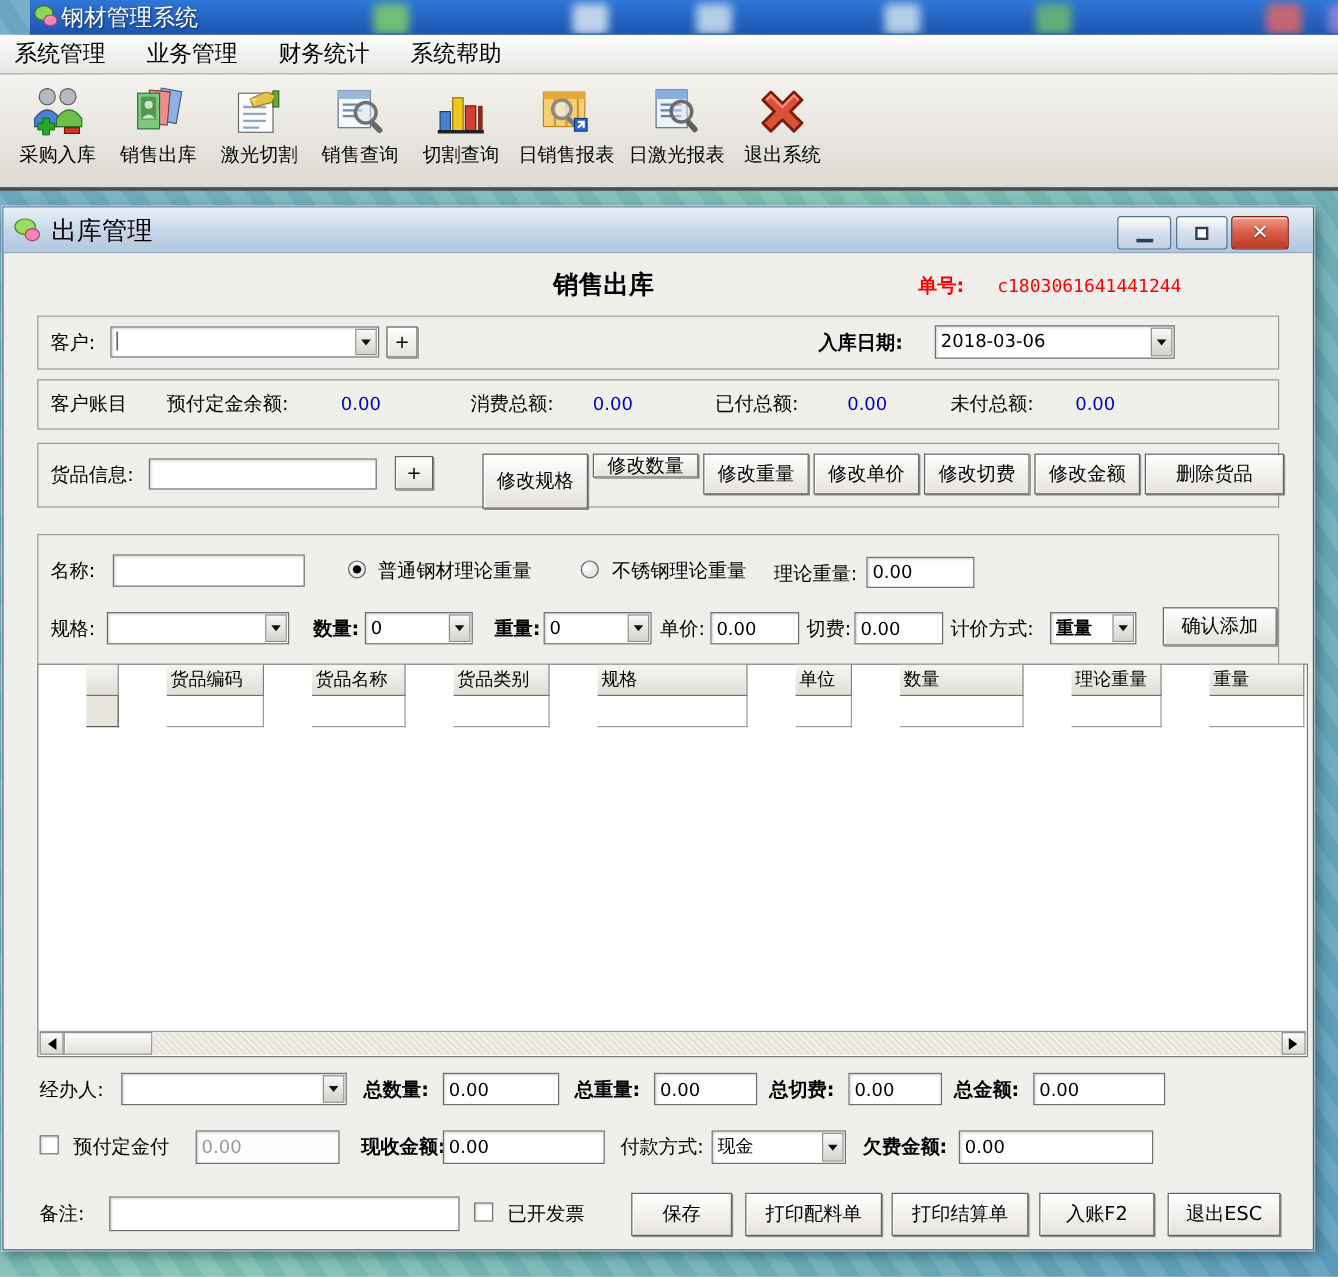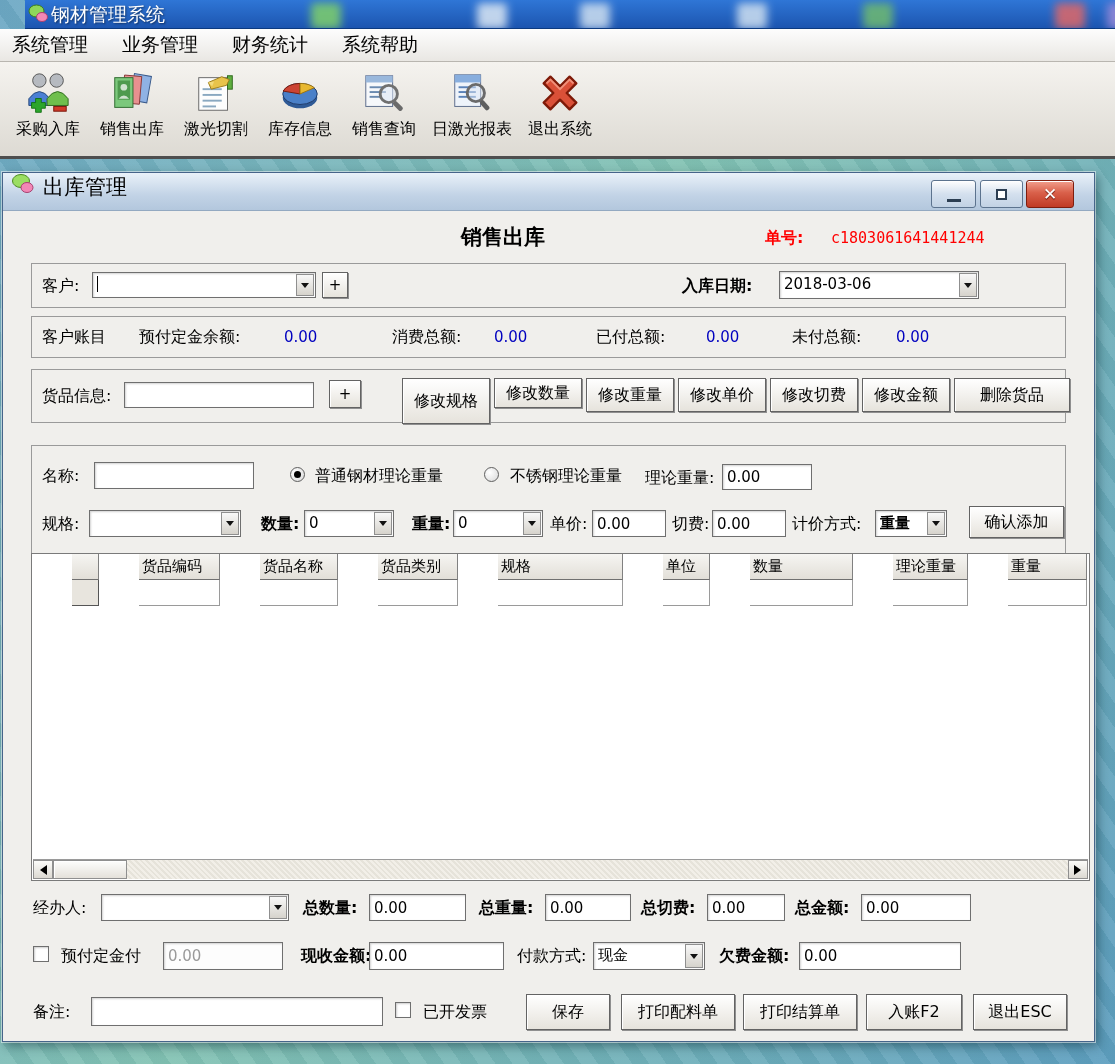--- a/index.html
+++ b/index.html
@@ -30,21 +30,21 @@
     display:flex; align-items:flex-start; padding:6px 0 0 6px; }
   .tool-item { display:flex; flex-direction:column; align-items:center; padding:2px 6px; min-width:84px; }
   .tool-item .ticon { width:46px; height:46px; display:flex; align-items:center; justify-content:center; }
   .tool-item .tlabel { font-size:16px; margin-top:3px; white-space:nowrap; }
   
   .window { position:absolute; left:2px; top:172px; width:1093px; height:870px;
     background:#f0efec; border:1px solid #46648a;
     box-shadow:0 0 0 1px rgba(255,255,255,.5), 3px 4px 10px rgba(0,30,40,.45); }
   .titlebar { position:absolute; left:0; top:0; right:0; height:38px;
     background:linear-gradient(#e9f1f9,#c2d3e6 60%,#b3c7dd); border-bottom:1px solid #93a9c1;
-    display:flex; }
+    display:flex; align-items:center; }
   .titlebar .wtitle { font-size:21px; margin-left:8px; }
   .winbtn { position:absolute; top:7px; height:28px; border-radius:3px; border:1px solid #5c738e;
     display:flex; align-items:center; justify-content:center;
     background:linear-gradient(#fefefe,#d4e0ee 50%,#c2d2e4); box-shadow:inset 0 1px 0 #fff; }
   .winbtn.close { background:linear-gradient(#f2a08e,#d9604a 45%,#c03a24); border-color:#7e1d0e; }
   .glyph-min { width:14px; height:3px; background:#2c3e52; margin-top:12px; }
   .glyph-max { width:11px; height:11px; border:2px solid #2c3e52; background:#fff; }
   .glyph-x { color:#fff; font-size:17px; font-weight:bold; text-shadow:0 1px 1px #5c1005; }
   .winbody { position:absolute; left:0; top:38px; right:0; bottom:0; }
   
@@ -151,48 +151,65 @@
         <line x1="10" y1="26" x2="30" y2="26" stroke="#8aa8c0" stroke-width="2"></line>
         <line x1="10" y1="32" x2="30" y2="32" stroke="#8aa8c0" stroke-width="2"></line>
         <line x1="10" y1="38" x2="24" y2="38" stroke="#8aa8c0" stroke-width="2"></line>
         <path d="M16 13 l14 -6 8 3 -3 6 -16 4 z" fill="#e8c34a" stroke="#9a7a1a"></path>
         <path d="M16 13 l6 -1 -2 5 z" fill="#f2da7a"></path>
       </svg>
     </span>
     <span class="tlabel">激光切割</span>
   </div>
 
-  <div class="tool-item">
-    <span class="ticon">
-      <svg width="46" height="46" viewBox="0 0 48 48">
-        <ellipse cx="24" cy="29" rx="18" ry="11" fill="#2f5a96"></ellipse>
-        <ellipse cx="24" cy="25" rx="18" ry="11" fill="#4a80c8" stroke="#1f3a66"></ellipse>
-        <path d="M24 25 L24 14 A18 11 0 0 0 6.5 22 z" fill="#cc4433" stroke="#7a1a0a"></path>
-        <path d="M24 25 L24 14 A18 11 0 0 1 39 18.5 z" fill="#e8b830" stroke="#9a7210"></path>
-      </svg>
-    </span>
-    <span class="tlabel">库存信息</span>
-  </div>
 
   <div class="tool-item">
     <span class="ticon">
       <svg width="46" height="46" viewBox="0 0 48 48">
         <rect x="5" y="6" width="28" height="32" fill="#f6f8fb" stroke="#5a6a8a"></rect>
         <rect x="5" y="6" width="28" height="7" fill="#9ab8dc"></rect>
         <line x1="9" y1="18" x2="26" y2="18" stroke="#6a8ab0" stroke-width="2"></line>
         <line x1="9" y1="23" x2="26" y2="23" stroke="#6a8ab0" stroke-width="2"></line>
         <line x1="9" y1="28" x2="22" y2="28" stroke="#6a8ab0" stroke-width="2"></line>
         <circle cx="29" cy="25" r="9" fill="rgba(220,230,244,.55)" stroke="#707070" stroke-width="3"></circle>
         <rect x="35" y="32" width="12" height="5" rx="2" fill="#6a6a6a" transform="rotate(45 36 33)"></rect>
       </svg>
     </span>
     <span class="tlabel">销售查询</span>
   </div>
 
-
+  <div class="tool-item">
+    <span class="ticon">
+      <svg width="46" height="46" viewBox="0 0 48 48">
+        <rect x="6" y="24" width="9" height="17" fill="#4a80d0" stroke="#1a3a70"></rect>
+        <rect x="17" y="12" width="9" height="29" fill="#f0c820" stroke="#8a6a00"></rect>
+        <rect x="28" y="19" width="9" height="22" fill="#d04030" stroke="#701508"></rect>
+        <rect x="39" y="19" width="4" height="22" fill="#8a2a1a"></rect>
+        <line x1="4" y1="41.5" x2="44" y2="41.5" stroke="#222" stroke-width="3"></line>
+      </svg>
+    </span>
+    <span class="tlabel">切割查询</span>
+  </div>
+
+  <div class="tool-item">
+    <span class="ticon">
+      <svg width="46" height="46" viewBox="0 0 48 48">
+        <rect x="4" y="7" width="36" height="30" fill="#f6cf6e" stroke="#b8862a"></rect>
+        <rect x="4" y="7" width="36" height="6" fill="#e8a83a"></rect>
+        <line x1="14" y1="13" x2="14" y2="37" stroke="#c89a3a" stroke-width="2"></line>
+        <line x1="24" y1="13" x2="24" y2="37" stroke="#c89a3a" stroke-width="2"></line>
+        <line x1="34" y1="13" x2="34" y2="37" stroke="#c89a3a" stroke-width="2"></line>
+        <circle cx="20" cy="22" r="8" fill="rgba(240,246,252,.6)" stroke="#8a8a8a" stroke-width="3"></circle>
+        <rect x="25" y="28" width="10" height="4" rx="2" fill="#7a7a7a" transform="rotate(45 26 29)"></rect>
+        <rect x="31" y="30" width="11" height="11" fill="#2a6ac8" stroke="#0a3a80"></rect>
+        <path d="M34 38 l5 -5 m0 5 v-5 h-5" stroke="#fff" stroke-width="2" fill="none"></path>
+      </svg>
+    </span>
+    <span class="tlabel">日销售报表</span>
+  </div>
 
   <div class="tool-item">
     <span class="ticon">
       <svg width="46" height="46" viewBox="0 0 48 48">
         <rect x="6" y="5" width="27" height="33" fill="#eef3fa" stroke="#5a6a8a"></rect>
         <rect x="6" y="5" width="27" height="8" fill="#88aede"></rect>
         <line x1="10" y1="18" x2="28" y2="18" stroke="#5a82b8" stroke-width="2"></line>
         <line x1="10" y1="23" x2="28" y2="23" stroke="#5a82b8" stroke-width="2"></line>
         <line x1="10" y1="28" x2="28" y2="28" stroke="#5a82b8" stroke-width="2"></line>
         <circle cx="28" cy="24" r="9" fill="rgba(220,230,244,.5)" stroke="#6a6a6a" stroke-width="3"></circle>
@@ -270,21 +287,21 @@
       <span class="val-blue" style="position:absolute;left:674px;top:11px">0.00</span>
       <span class="lbl" style="position:absolute;left:760px;top:10px">未付总额:</span>
       <span class="val-blue" style="position:absolute;left:864px;top:11px">0.00</span>
     </div>
 
     <div class="panel" style="left:28px;top:158px;width:1035px;height:54px">
       <span class="lbl" style="position:absolute;left:10px;top:16px">货品信息:</span>
       <input class="tb" style="position: absolute; left: 92px; top: 12px; width: 190px; height: 26px;" value="">
       <div class="btn small" style="position:absolute;left:297px;top:10px;width:32px;height:28px">+</div>
       <div class="btn" style="position:absolute;left:370px;top:8px;width:88px;height:46px">修改规格</div>
-      <div class="btn" style="position:absolute;left:462px;top:8px;width:88px;height:30px">修改数量</div>
+      <div class="btn" style="position:absolute;left:462px;top:8px;width:88px;height:20px">修改数量</div>
       <div class="btn" style="position:absolute;left:554px;top:8px;width:88px;height:34px">修改重量</div>
       <div class="btn" style="position:absolute;left:646px;top:8px;width:88px;height:34px">修改单价</div>
       <div class="btn" style="position:absolute;left:738px;top:8px;width:88px;height:34px">修改切费</div>
       <div class="btn" style="position:absolute;left:830px;top:8px;width:88px;height:34px">修改金额</div>
       <div class="btn" style="position:absolute;left:922px;top:8px;width:116px;height:34px">删除货品</div>
     </div>
 
     <div class="panel" style="left:28px;top:234px;width:1035px;height:120px">
 
       <span class="lbl" style="position:absolute;left:10px;top:20px">名称:</span>

